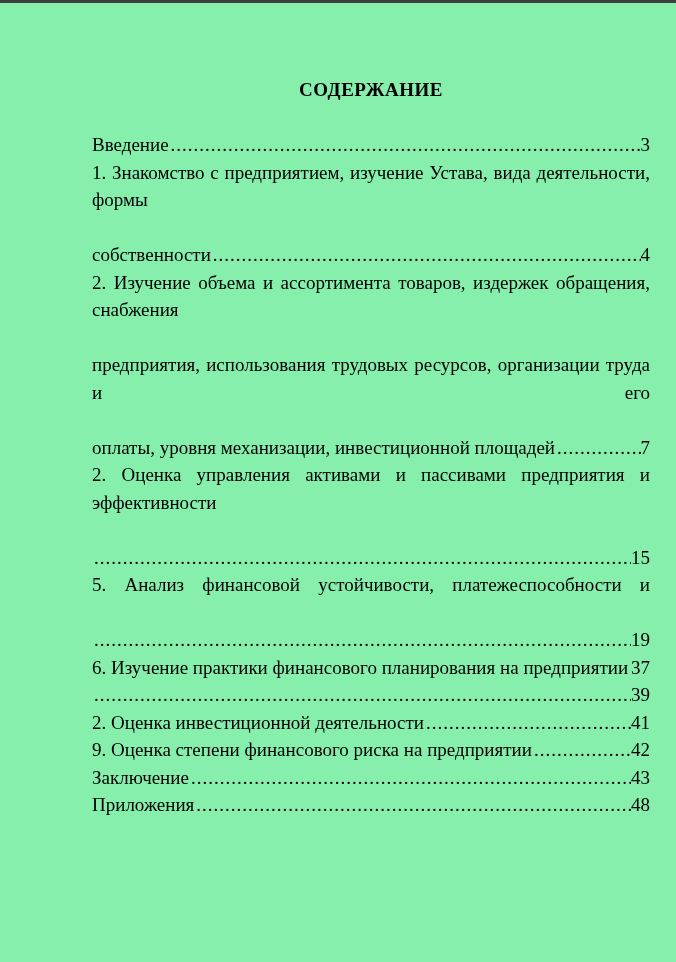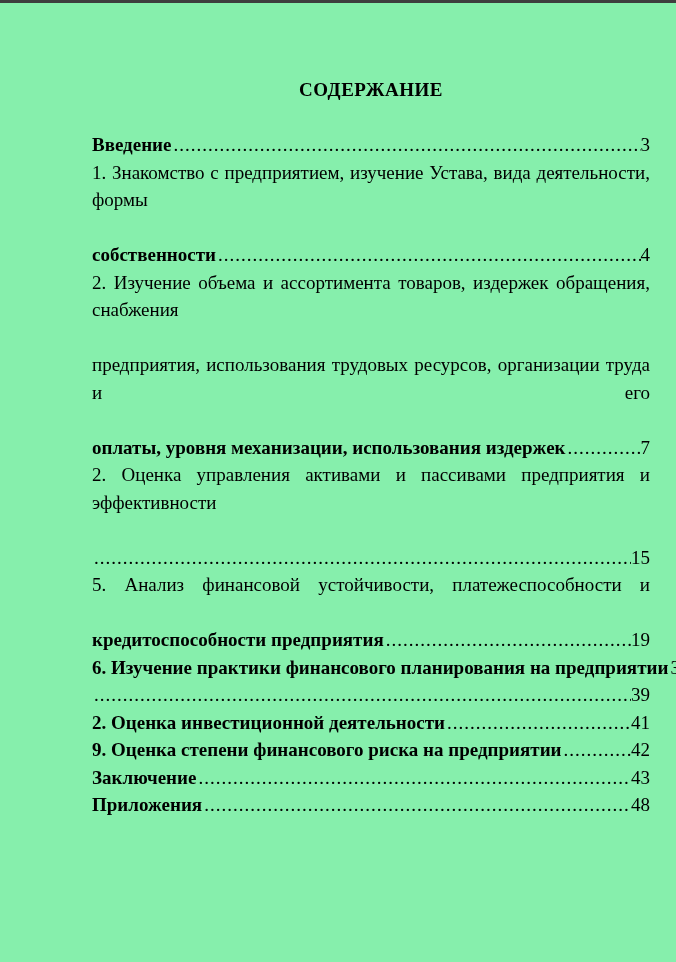--- a/index.html
+++ b/index.html
@@ -55,21 +55,20 @@
     height: 0;
   }
   .toc-line.last {
     display: flex;
     align-items: baseline;
     text-align: left;
   }
   .toc-text {
     white-space: nowrap;
     flex: 0 0 auto;
-    font-weight: bold;
   }
   .toc-leader {
     flex: 1 1 auto;
     overflow: hidden;
     white-space: nowrap;
     margin-left: 2px;
     letter-spacing: 1px;
   }
   .toc-leader::after {
     content: "...................................................................................................................................................................................";
@@ -99,36 +98,35 @@
           <div class="toc-line last">
             <span class="toc-text">собственности</span>
             <span class="toc-leader"></span>
             <span class="toc-page">4</span>
           </div>
         </div>
         <div class="toc-entry">
           <div class="toc-line full">2. Изучение объема и ассортимента товаров, издержек обращения, снабжения</div>
           <div class="toc-line full">предприятия, использования трудовых ресурсов, организации труда и его</div>
           <div class="toc-line last">
-            <span class="toc-text">оплаты, уровня механизации, использования издержек</span>
+            <span class="toc-text">оплаты, уровня механизации, инвестиционной площадей</span>
             <span class="toc-leader"></span>
             <span class="toc-page">7</span>
           </div>
         </div>
         <div class="toc-entry">
           <div class="toc-line full">2. Оценка управления активами и пассивами предприятия и эффективности</div>
           <div class="toc-line last">
             <span class="toc-leader"></span>
             <span class="toc-page">15</span>
           </div>
         </div>
         <div class="toc-entry">
           <div class="toc-line full">5. Анализ финансовой устойчивости, платежеспособности и</div>
           <div class="toc-line last">
-            <span class="toc-text">кредитоспособности предприятия</span>
             <span class="toc-leader"></span>
             <span class="toc-page">19</span>
           </div>
         </div>
         <div class="toc-entry">
           <div class="toc-line last">
             <span class="toc-text">6. Изучение практики финансового планирования на предприятии</span>
             <span class="toc-leader"></span>
             <span class="toc-page">37</span>
           </div>

